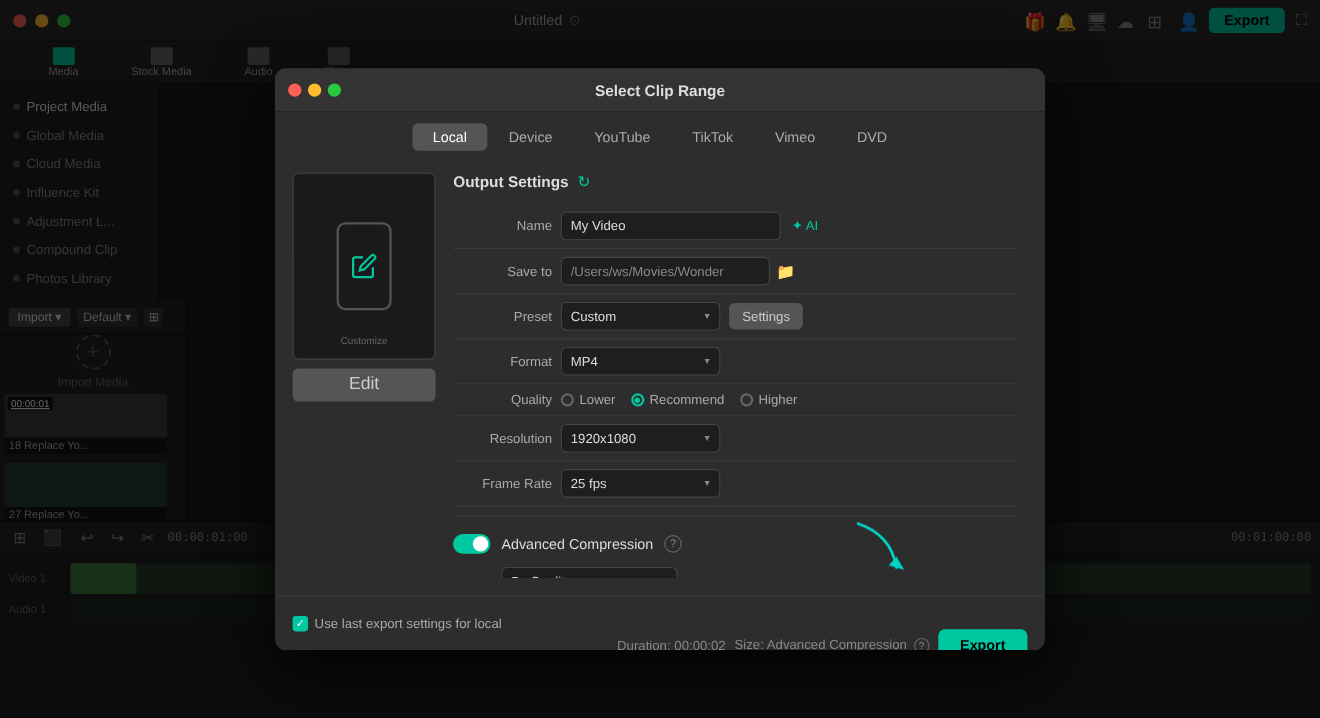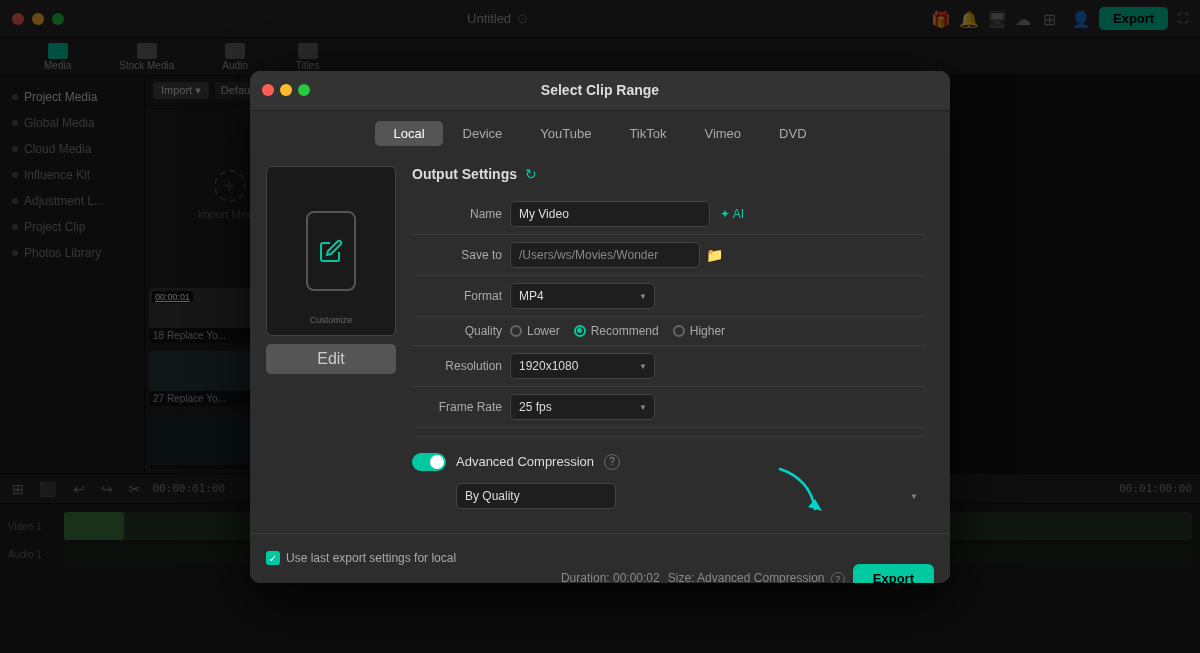--- a/index.html
+++ b/index.html
@@ -573,21 +573,21 @@
   <div class="toolbar-item">
     <div class="toolbar-icon gray"></div>
     <span>Audio</span>
   </div>
   <div class="toolbar-item">
     <div class="toolbar-icon gray"></div>
     <span>Titles</span>
   </div>
 </div>
 
-<div style="display:flex; height: calc(653px - 38px - 38px - 180px); position:relative;">
+<div style="display:flex; height: calc(653px - 38px - 38px - 180px); position:relative;flex-direction:column;">
 
   <div class="sidebar">
     <div class="sidebar-item active">
       <div class="sidebar-dot"></div>
       <span>Project Media</span>
     </div>
     <div class="sidebar-item">
       <div class="sidebar-dot"></div>
       <span>Global Media</span>
     </div>
@@ -598,21 +598,21 @@
     <div class="sidebar-item">
       <div class="sidebar-dot"></div>
       <span>Influence Kit</span>
     </div>
     <div class="sidebar-item">
       <div class="sidebar-dot"></div>
       <span>Adjustment L...</span>
     </div>
     <div class="sidebar-item">
       <div class="sidebar-dot"></div>
-      <span>Project Clip</span>
+      <span>Compound Clip</span>
     </div>
     <div class="sidebar-item">
       <div class="sidebar-dot"></div>
       <span>Photos Library</span>
     </div>
   </div>
 
   <div class="media-panel">
     <div class="media-toolbar">
       <button class="import-btn">Import ▾</button>
@@ -725,20 +725,31 @@
           </div>
 
           <div class="field-row">
             <span class="field-label">Save to</span>
             <div class="field-value path-row">
               <input class="path-input" type="text" value="/Users/ws/Movies/Wonder" style="">
               <button class="folder-btn">📁</button>
             </div>
           </div>
 
+          <div class="field-row">
+            <span class="field-label">Preset</span>
+            <div class="preset-row field-value">
+              <div class="select-wrapper">
+                <select class="select-dropdown">
+                  <option>Custom</option>
+                </select>
+              </div>
+              <button class="settings-btn">Settings</button>
+            </div>
+          </div>
 
           <div class="field-row">
             <span class="field-label">Format</span>
             <div class="field-value">
               <div class="select-wrapper">
                 <select class="select-dropdown">
                   <option>MP4</option>
                 </select>
               </div>
             </div>

